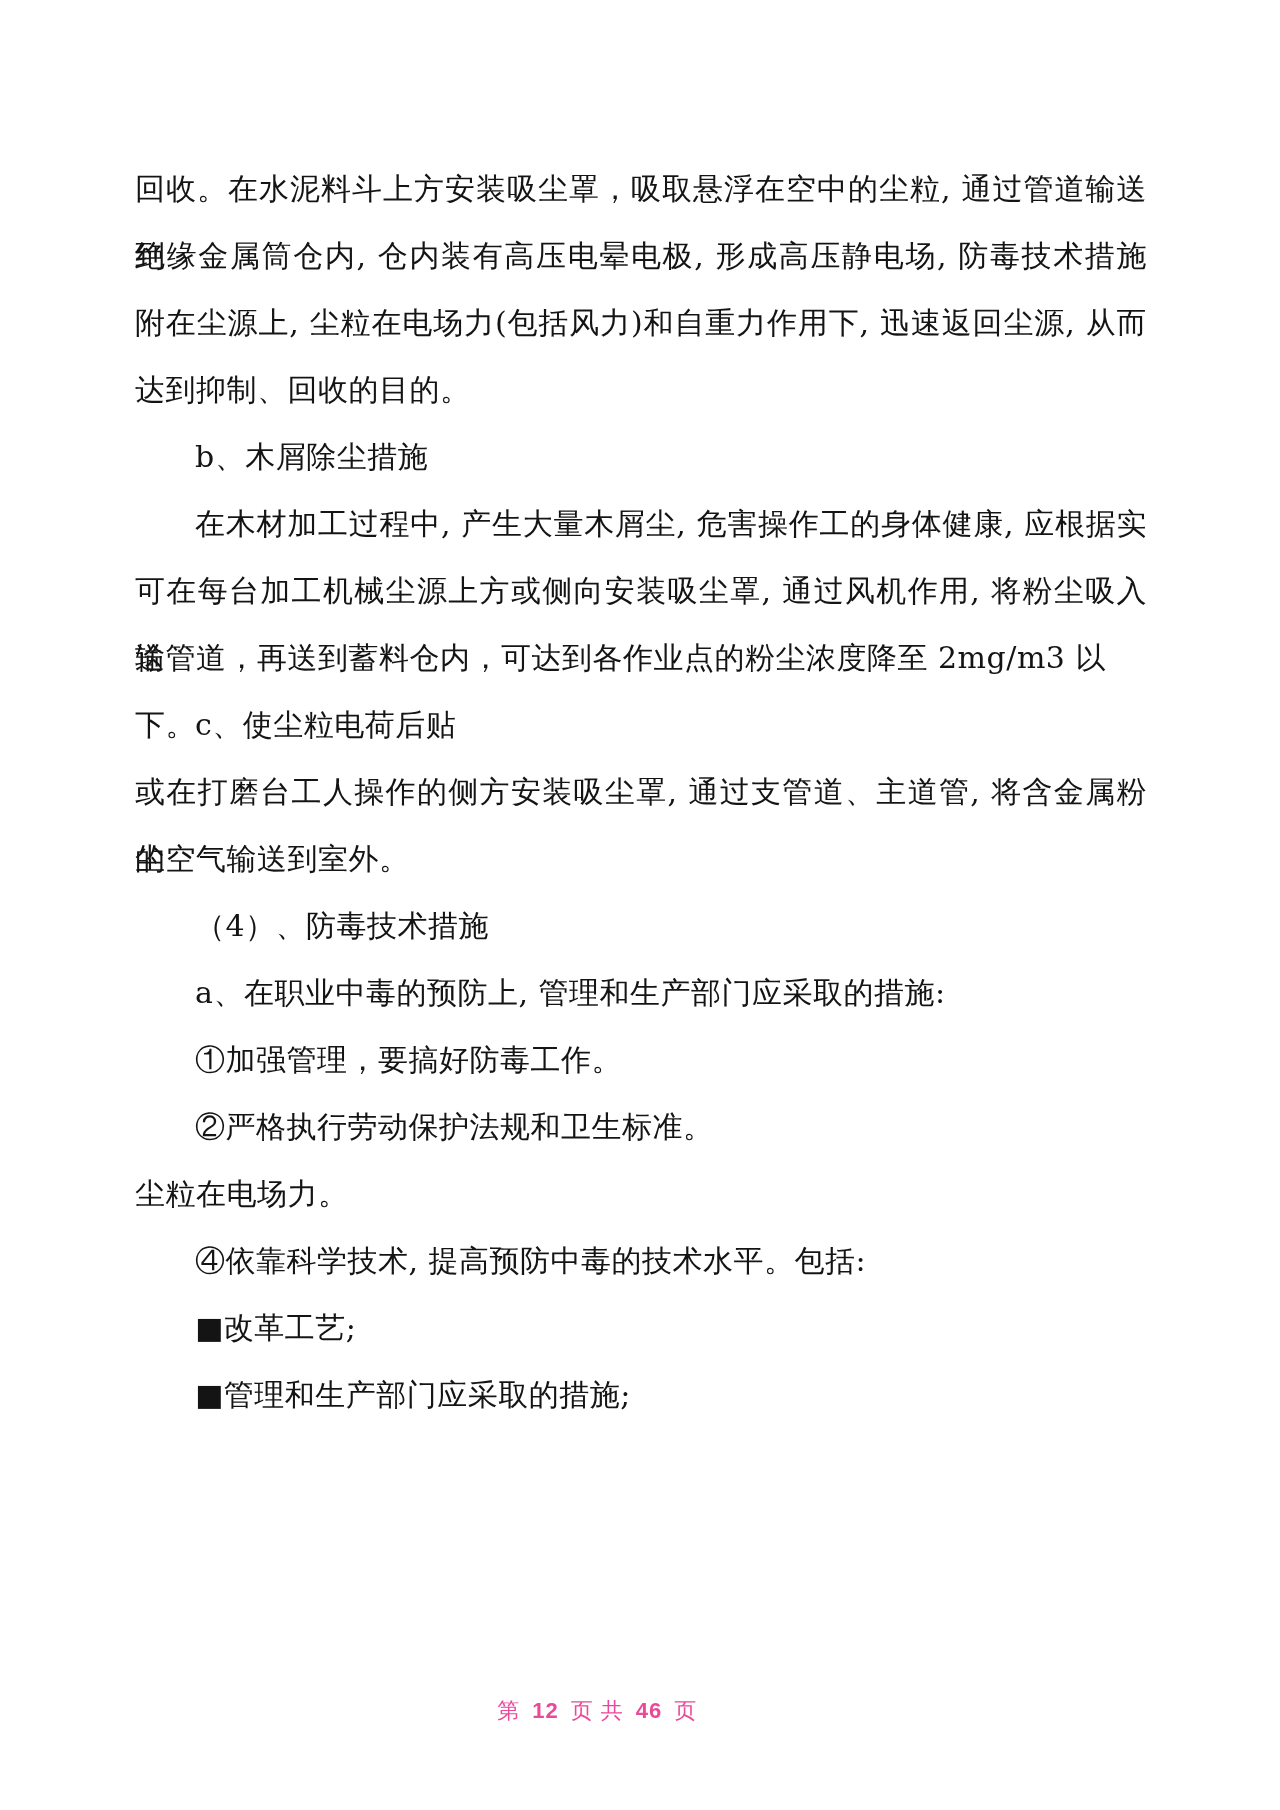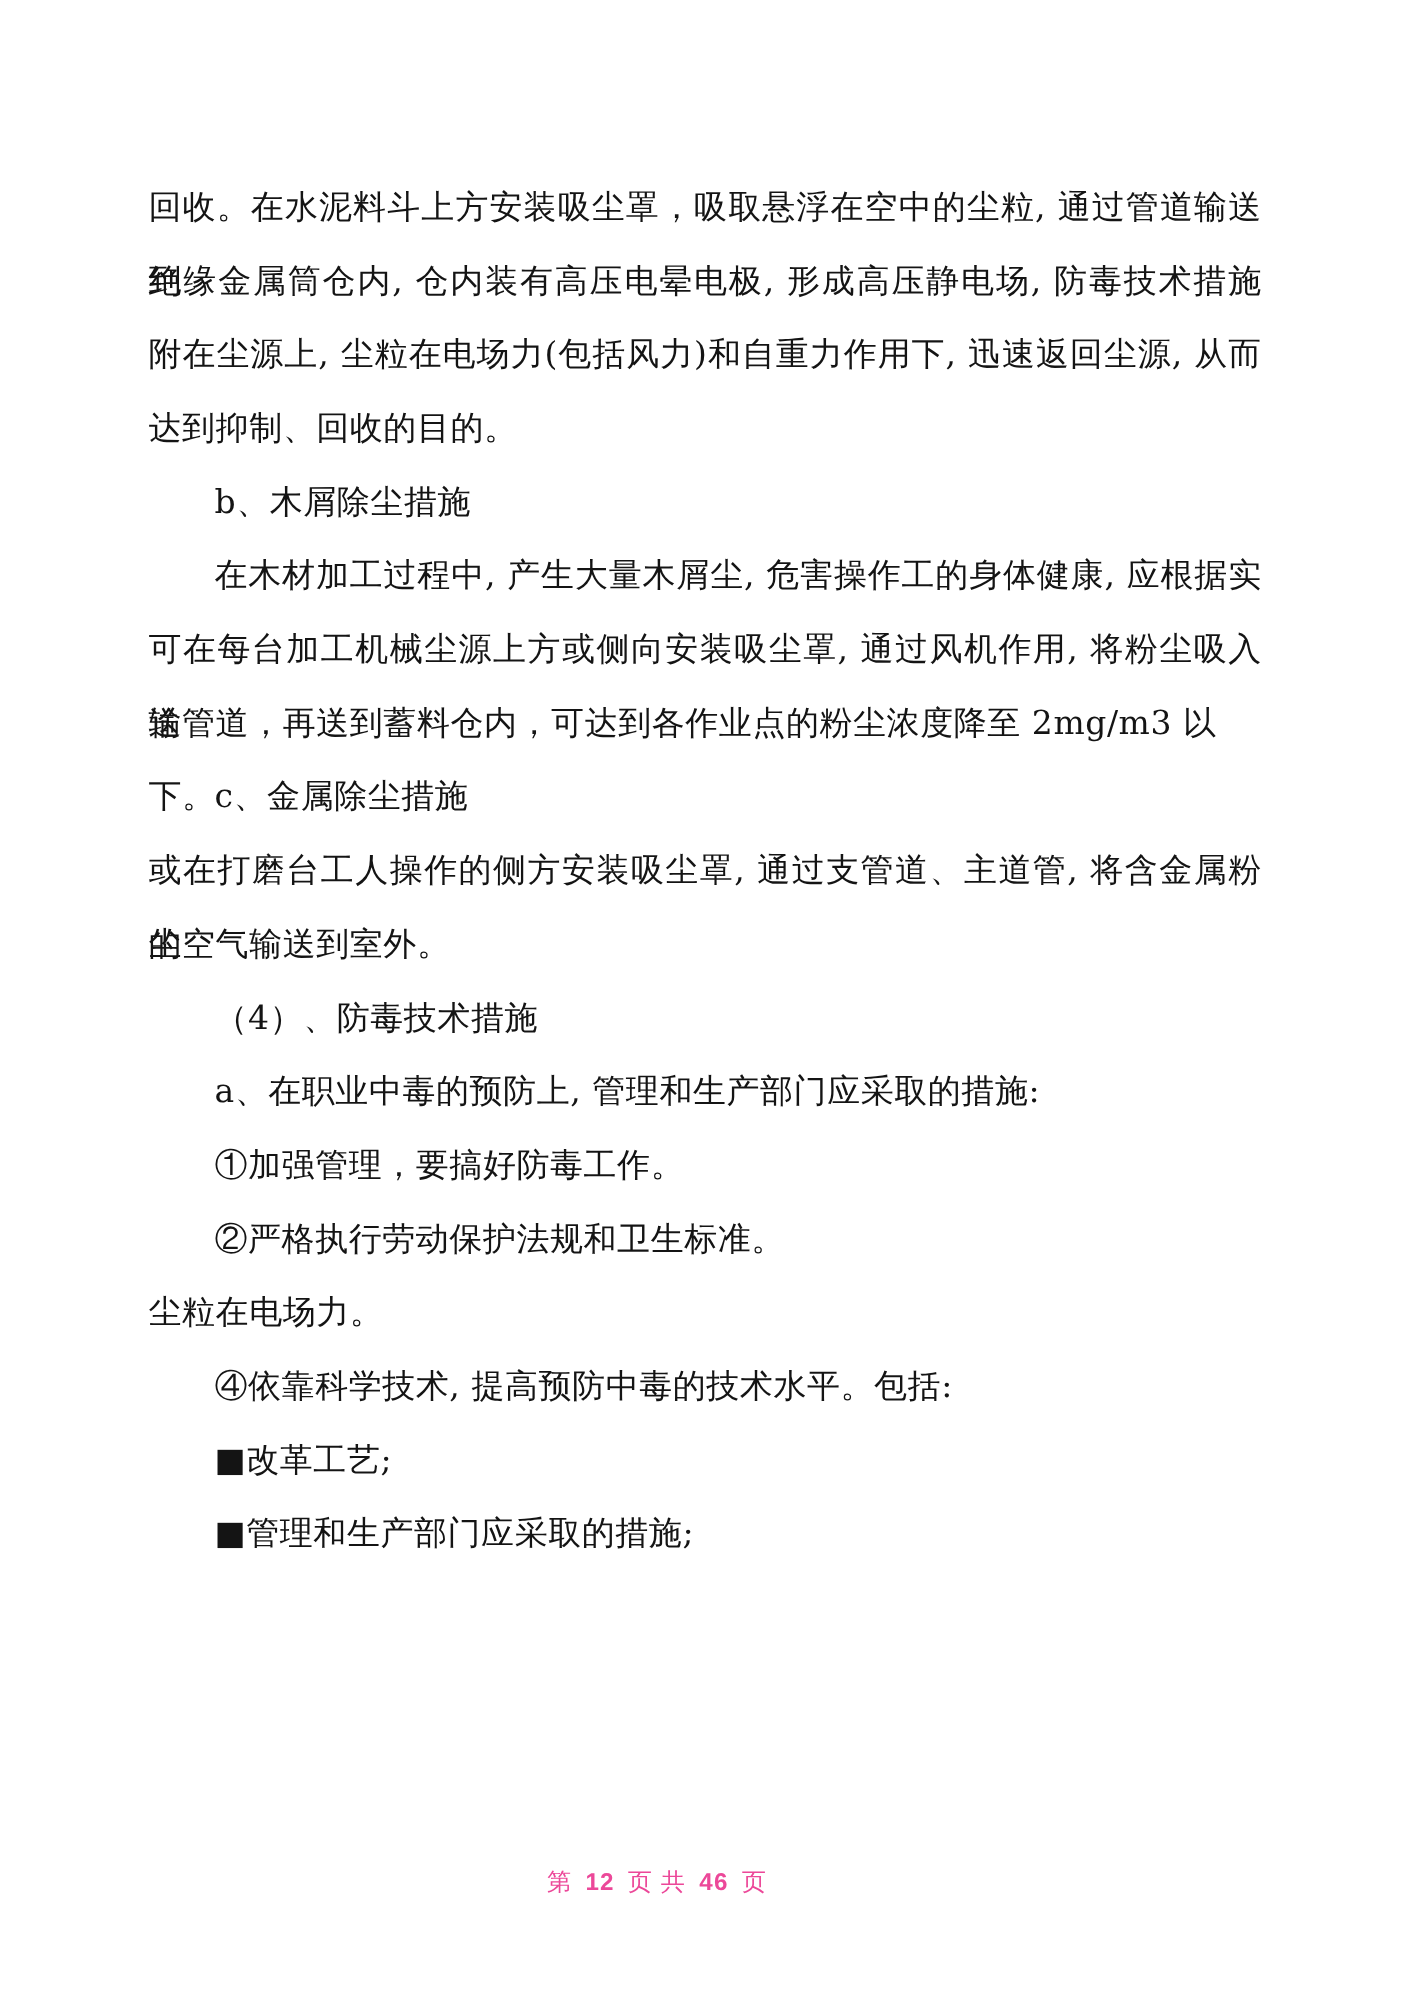--- a/index.html
+++ b/index.html
@@ -52,21 +52,21 @@
 <div class="page">
   <div class="content">
     <div class="ln jst">回收。在水泥料斗上方安装吸尘罩，吸取悬浮在空中的尘粒, 通过管道输送到</div>
     <div class="ln jst">绝缘金属筒仓内, 仓内装有高压电晕电极, 形成高压静电场, 防毒技术措施</div>
     <div class="ln jst">附在尘源上, 尘粒在电场力(包括风力)和自重力作用下, 迅速返回尘源, 从而</div>
     <div class="ln">达到抑制、回收的目的。</div>
     <div class="ln ind">b、木屑除尘措施</div>
     <div class="ln ind jst">在木材加工过程中, 产生大量木屑尘, 危害操作工的身体健康, 应根据实</div>
     <div class="ln jst">可在每台加工机械尘源上方或侧向安装吸尘罩, 通过风机作用, 将粉尘吸入输</div>
     <div class="ln">送管道，再送到蓄料仓内，可达到各作业点的粉尘浓度降至 2mg/m3 以下。</div>
-    <div class="ln ind">c、金属除尘措施</div>
+    <div class="ln ind">c、使尘粒电荷后贴</div>
     <div class="ln jst">或在打磨台工人操作的侧方安装吸尘罩, 通过支管道、主道管, 将含金属粉尘</div>
     <div class="ln">的空气输送到室外。</div>
     <div class="ln ind">（4）、防毒技术措施</div>
     <div class="ln ind">a、在职业中毒的预防上, 管理和生产部门应采取的措施:</div>
     <div class="ln ind">①加强管理，要搞好防毒工作。</div>
     <div class="ln ind">②严格执行劳动保护法规和卫生标准。</div>
     <div class="ln">尘粒在电场力。</div>
     <div class="ln ind">④依靠科学技术, 提高预防中毒的技术水平。包括:</div>
     <div class="ln ind">■改革工艺;</div>
     <div class="ln ind">■管理和生产部门应采取的措施;</div>

